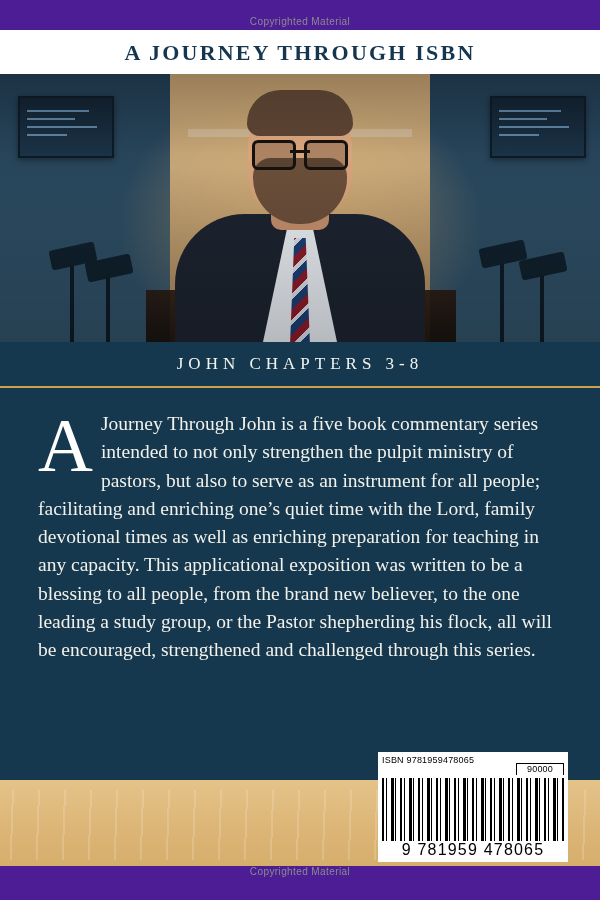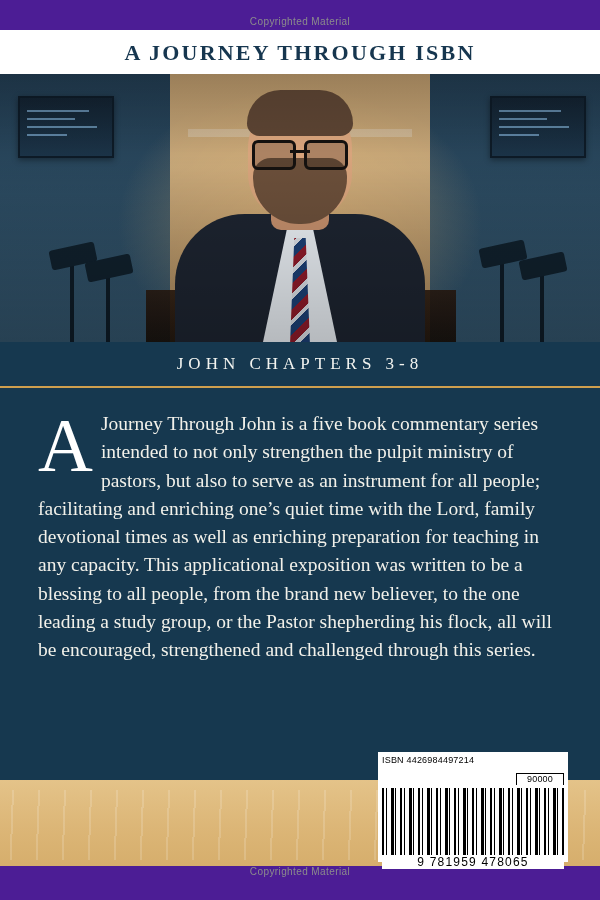--- a/index.html
+++ b/index.html
@@ -333,39 +333,39 @@
     font-family: "Liberation Sans", sans-serif;
     font-size: 9px;
     color: #000;
     letter-spacing: 0.2px;
   }
   .isbn-90000 {
     font-size: 9px;
     border: 1px solid #000;
     border-bottom: none;
     padding: 0 10px 1px 10px;
-    margin-top: 18px;
+    margin-top: 8px;
   }
   .bars {
     position: relative;
     margin-top: 3px;
     height: 68px;
     width: 100%;
     background:
       repeating-linear-gradient(90deg,
         #000 0 2px, #fff 2px 4px, #000 4px 5px, #fff 5px 9px,
         #000 9px 12px, #fff 12px 13px, #000 13px 14px, #fff 14px 18px);
   }
   .bars-num {
     position: absolute;
     left: 0;
     bottom: -13px;
     width: 100%;
     font-family: "Liberation Sans", sans-serif;
-    font-size: 12px;
+    font-size: 16px;
     letter-spacing: 1.2px;
     color: #000;
     text-align: center;
     background: #fff;
   }
   .copyright-bottom {
     position: absolute;
     top: 866px;
     left: 0;
     width: 100%;
@@ -441,21 +441,21 @@
   <div class="desc-panel">
     <div class="desc-text">
       <span class="dropcap">A</span><span> Journey Through John is a five book commentary series intended to not only strengthen the pulpit ministry of pastors, but also to serve as an instrument for all people; facilitating and enriching one’s quiet time with the Lord, family devotional times as well as enriching preparation for teaching in any capacity. This applicational exposition was written to be a blessing to all people, from the brand new believer, to the one leading a study group, or the Pastor shepherding his flock, all will be encouraged, strengthened and challenged through this series.</span>
     </div>
   </div>
 
   <div class="bottom-strip"></div>
 
   <div class="barcode-box">
     <div class="isbn-line">
-      <span>ISBN 4426984497214</span>
+      <span>ISBN 9781959478065</span>
       <span class="isbn-90000">90000</span>
     </div>
     <div class="bars">
       <div class="bars-num">9 781959 478065</div>
     </div>
   </div>
 
   <div class="copyright-bottom">Copyrighted Material</div>
 
 </div>

